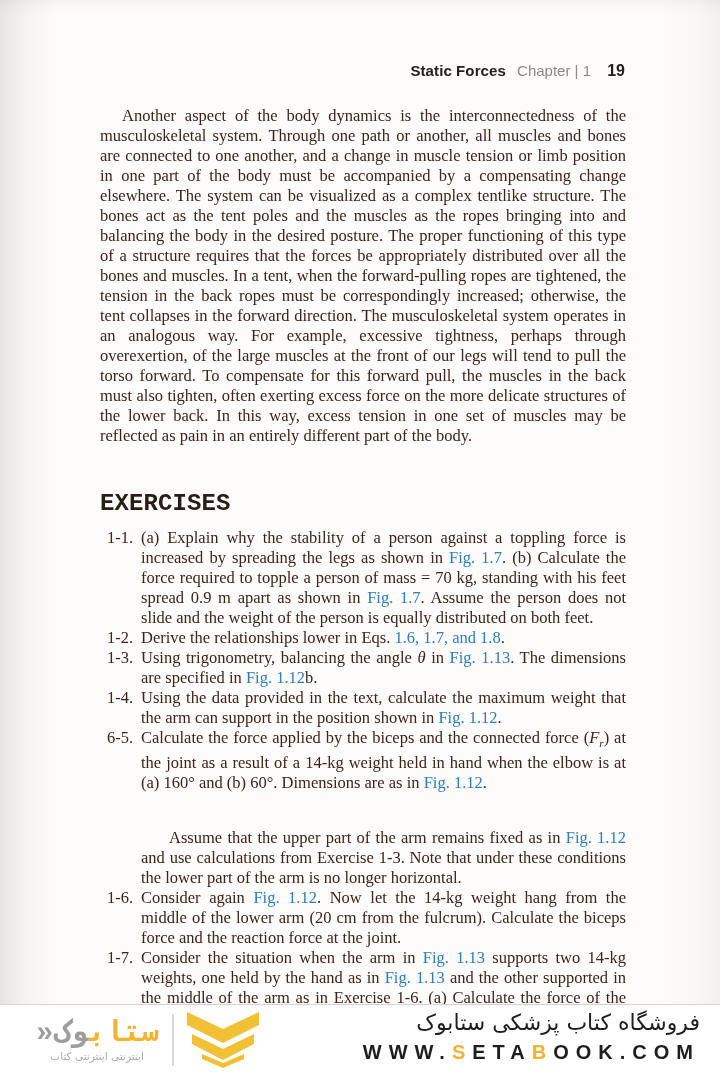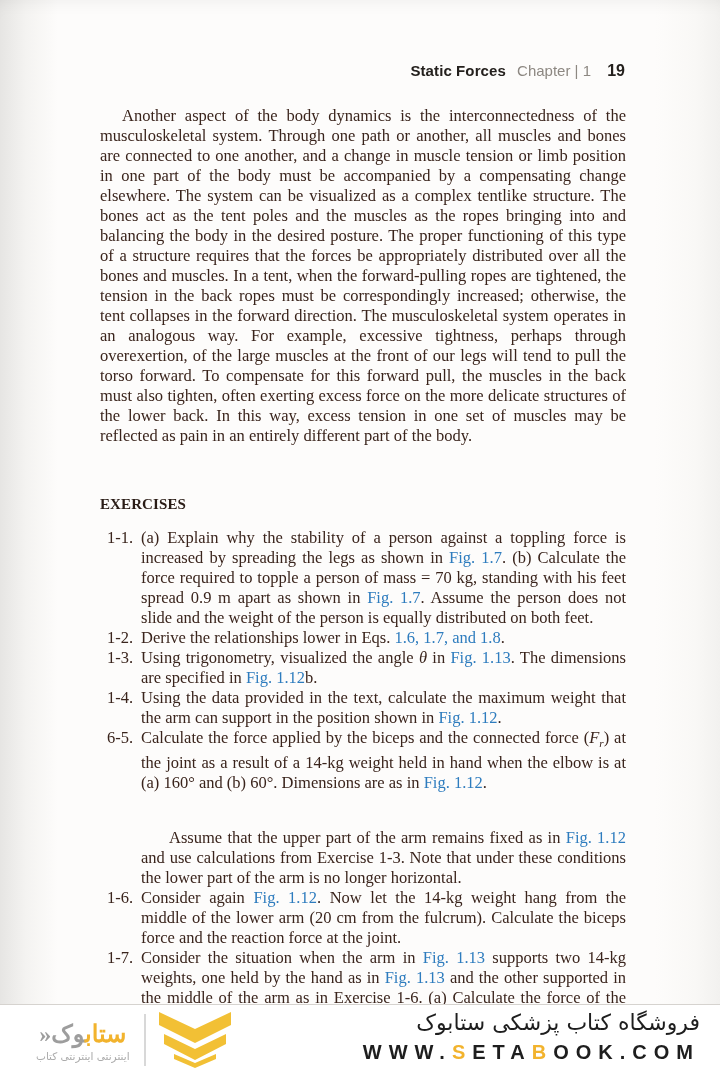--- a/index.html
+++ b/index.html
@@ -15,38 +15,38 @@
   .header-line{position:absolute;top:62px;right:95px;
         font-family:Liberation Sans, sans-serif;font-size:15px;color:#24201d;white-space:nowrap;}
   .header-line .sect{font-weight:600;letter-spacing:0.1px;}
   .header-line .chap{color:#8d8882;margin-left:7px;font-weight:500;}
   .header-line .pnum{font-weight:700;font-size:16px;margin-left:12px;}
 
   .content{position:absolute;left:100px;top:106px;width:526px;
         color:#3a241c;font-size:16.5px;line-height:20px;}
   .lead-para{text-align:justify;text-indent:22px;}
 
-  .exercises-heading{margin:48px 0 14px 0;font-family:Liberation Serif, serif;
-        font-weight:700;font-size:15px;color:#2a1c16;letter-spacing:0.1px;}
+  .exercises-heading{margin:48px 0 14px 0;font-family:Liberation Mono, monospace;
+        font-weight:700;font-size:24px;color:#2a1c16;letter-spacing:0.1px;}
 
   .ex-row{display:flex;}
   .ex-num{flex:0 0 41px;box-sizing:border-box;padding-left:7px;font-weight:400;}
   .ex-body{flex:1;text-align:justify;}
   .ex-para.indent{text-indent:28px;margin-top:35px;}
 
   .link{color:#2e7cbe;cursor:pointer;}
   .i{font-style:italic;}
   .sub{vertical-align:sub;font-size:68%;}
   .accent{color:#f2b32d;}
 
   
   .footer{position:absolute;left:0;top:1005px;width:720px;height:75px;background:#ffffff;}
   .footer-left{position:absolute;left:36px;top:7px;display:flex;align-items:center;}
   .wordmark-block{text-align:center;}
-  .wordmark{direction:rtl;font-family:Liberation Serif, serif;font-size:24px;font-weight:700;line-height:30px;}
+  .wordmark{direction:rtl;font-family:Liberation Mono, monospace;font-size:29px;font-weight:700;line-height:30px;}
   .wm-gold{color:#f2b32d;}
   .wm-gray{color:#9d9d9d;}
   .tagline{direction:rtl;font-family:"DejaVu Sans",sans-serif;font-size:10.5px;color:#ababab;margin-top:1px;}
   .logo-divider{width:2px;height:52px;background:#d8d8d8;margin:0 12px 0 14px;}
   .emblem{width:74px;height:56px;display:block;}
 
   .footer-right{position:absolute;right:20px;top:5px;text-align:right;}
   .store-title{direction:rtl;font-family:"DejaVu Sans",sans-serif;font-size:22px;color:#1e1e1e;line-height:26px;}
   .site-url{font-family:"Liberation Sans",sans-serif;font-size:20px;font-weight:700;
         letter-spacing:7px;color:#1e1e1e;margin-top:5px;white-space:nowrap;}
@@ -76,21 +76,21 @@
           </div>
           <div class="ex-row">
             <span class="ex-num">1-2.</span>
             <div class="ex-body">
               <div class="ex-para"><span>Derive the relationships lower in Eqs. </span><span class="link">1.6, 1.7, and 1.8</span><span>.</span></div>
             </div>
           </div>
           <div class="ex-row">
             <span class="ex-num">1-3.</span>
             <div class="ex-body">
-              <div class="ex-para"><span>Using trigonometry, visualized the angle </span><span class="i">θ</span><span> in </span><span class="link">Fig. 1.13</span><span>. The dimensions are specified in </span><span class="link">Fig. 1.12</span><span>b.</span></div>
+              <div class="ex-para"><span>Using trigonometry, balancing the angle </span><span class="i">θ</span><span> in </span><span class="link">Fig. 1.13</span><span>. The dimensions are specified in </span><span class="link">Fig. 1.12</span><span>b.</span></div>
             </div>
           </div>
           <div class="ex-row">
             <span class="ex-num">1-4.</span>
             <div class="ex-body">
               <div class="ex-para"><span>Using the data provided in the text, calculate the maximum weight that the arm can support in the position shown in </span><span class="link">Fig. 1.12</span><span>.</span></div>
             </div>
           </div>
           <div class="ex-row">
             <span class="ex-num">6-5.</span>

